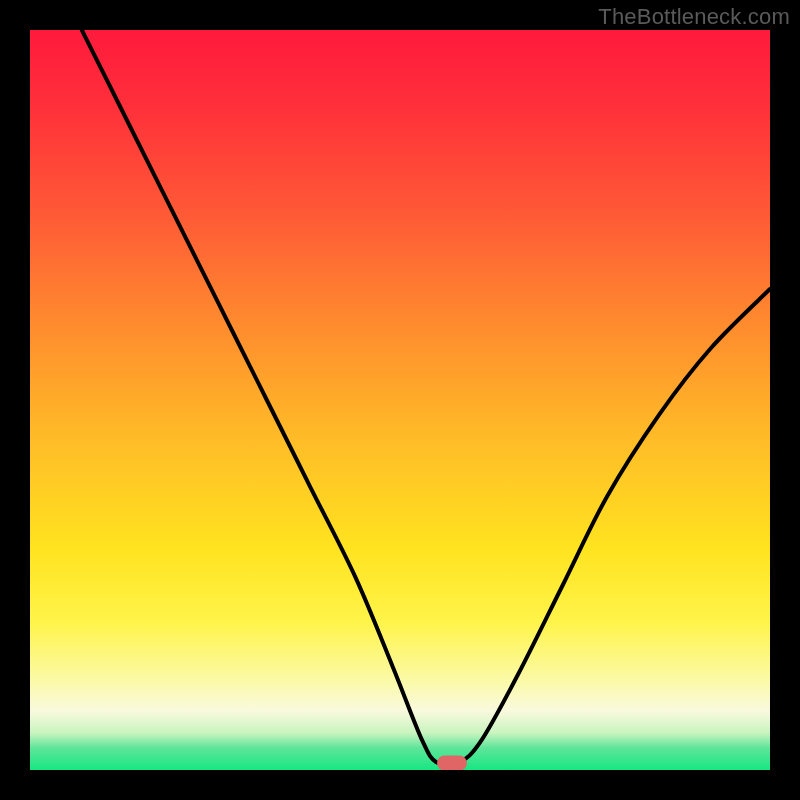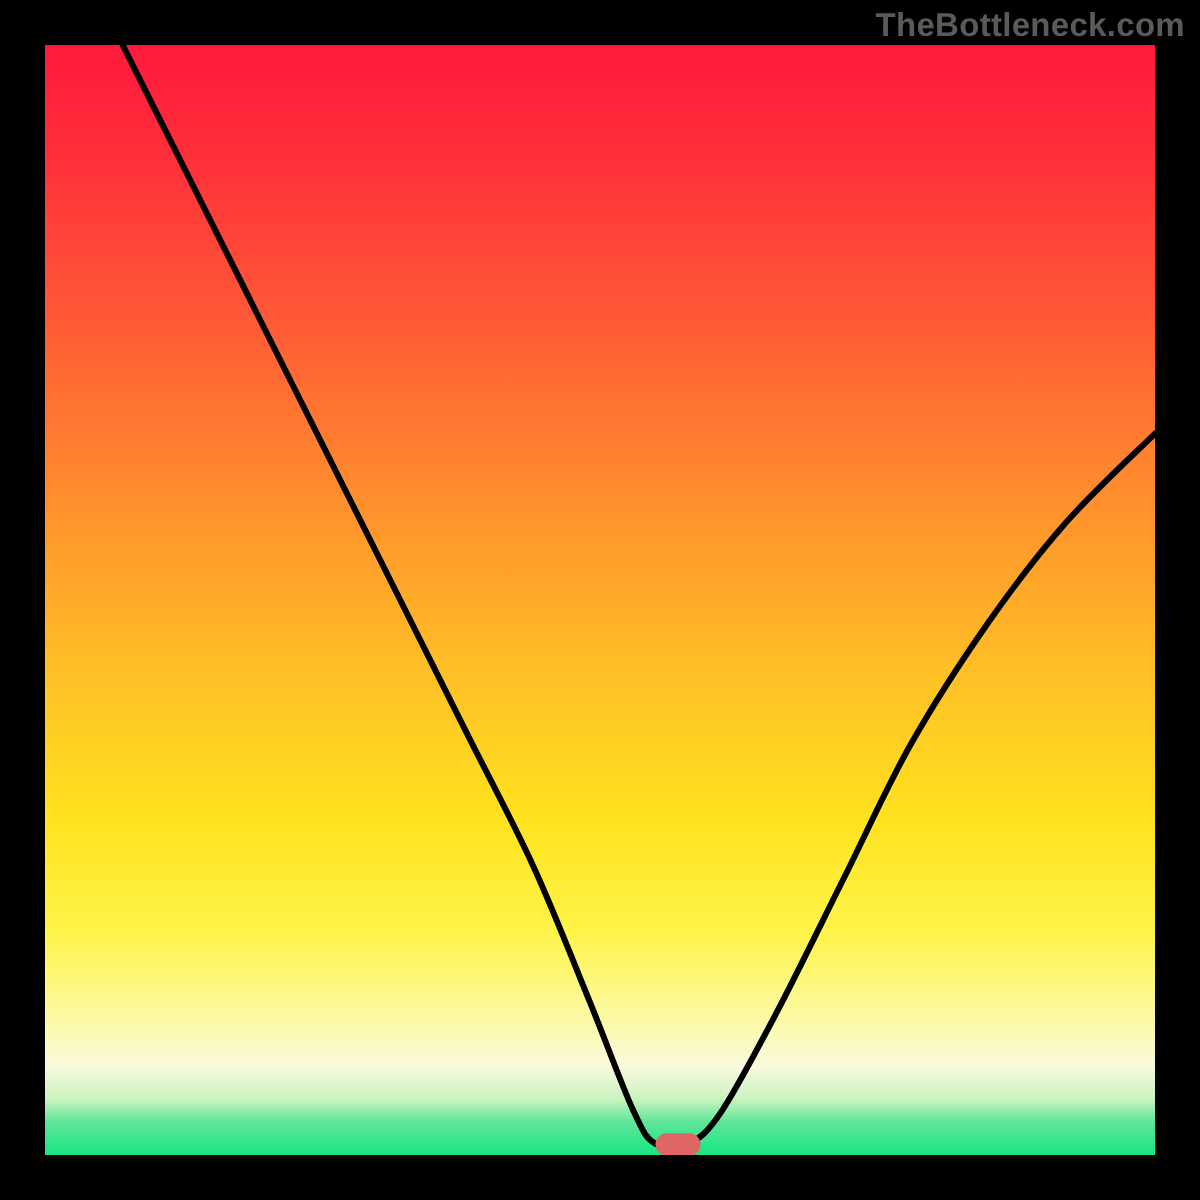--- a/index.html
+++ b/index.html
@@ -16,21 +16,21 @@
     width: 800px;
     height: 800px;
     background: #000;
   }
   .watermark {
     position: absolute;
     top: 4px;
     right: 10px;
     color: #5a5a5a;
     font-size: 22px;
-    font-weight: 700;
+    font-weight: 400;
     letter-spacing: 0.2px;
     z-index: 20;
   }
   .plot-area {
     position: absolute;
     left: 30px;
     top: 30px;
     width: 740px;
     height: 740px;
     overflow: hidden;

